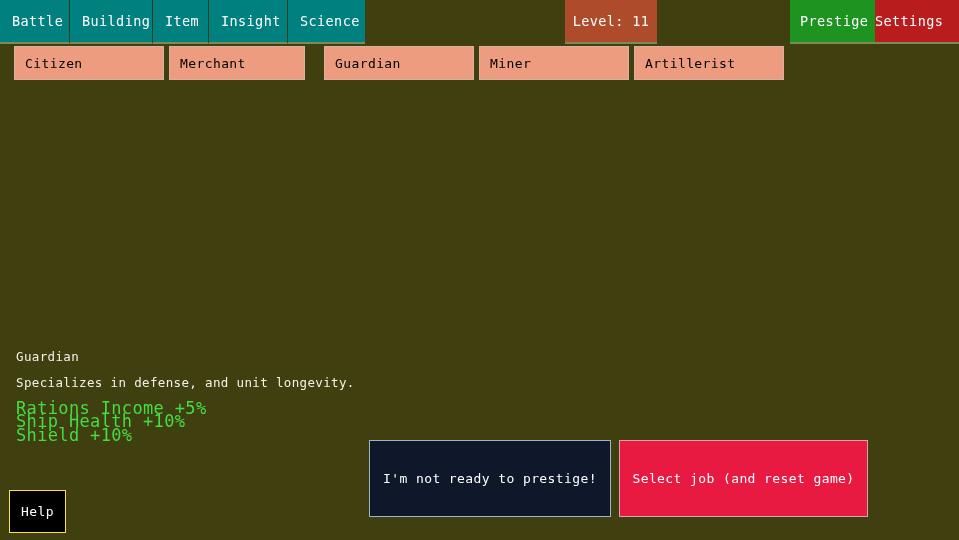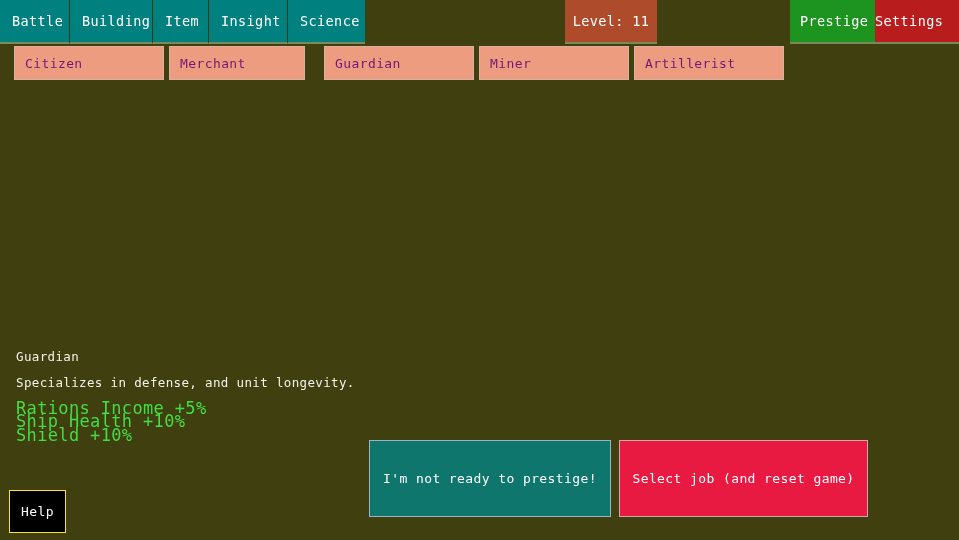--- a/index.html
+++ b/index.html
@@ -103,21 +103,21 @@
     position: absolute;
     top: 0;
     height: 34px;
     background: #ee9c80;
     border: 1px solid #d9b0a2;
     display: flex;
     align-items: center;
     padding-left: 10px;
     font-size: 13px;
     letter-spacing: 0.4px;
-    color: #701a75;
+    color: #000000;
     white-space: nowrap;
   }
 
   #job-citizen    { left: 14px;  width: 150px; }
   #job-merchant   { left: 169px; width: 136px; }
   #job-guardian   { left: 324px; width: 150px; }
   #job-miner      { left: 479px; width: 150px; }
   #job-artillerist{ left: 634px; width: 150px; }
 
   
@@ -157,21 +157,21 @@
     justify-content: center;
     font-size: 13px;
     letter-spacing: 0.4px;
     color: #ffffff;
     white-space: nowrap;
   }
 
   #btn-not-ready {
     left: 369px; top: 440px;
     width: 242px;
-    background: #0f766e;
+    background: #0f172a;
     border: 1px solid #9bb6c8;
   }
 
   #btn-select-job {
     left: 619px; top: 440px;
     width: 249px;
     background: #e81a42;
     border: 1px solid #d3a5ae;
     text-align: right;
   }

